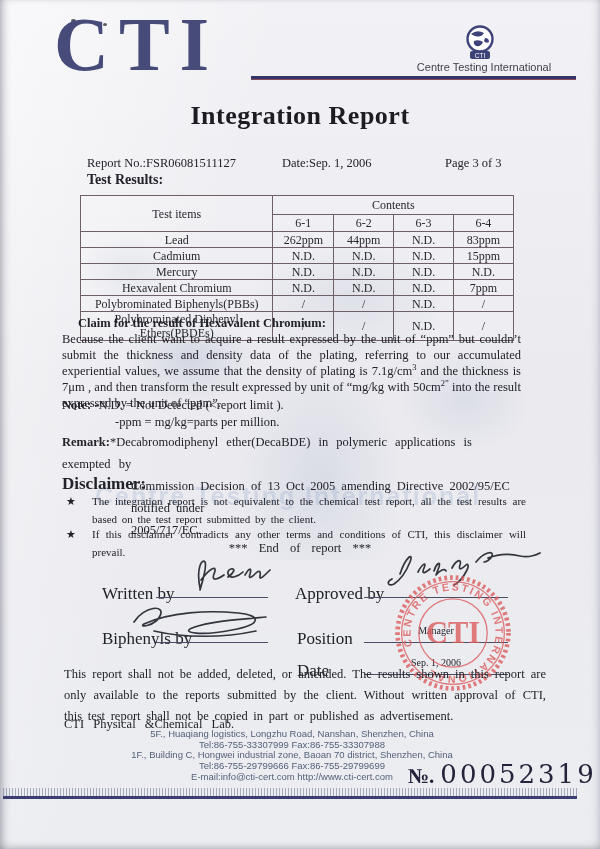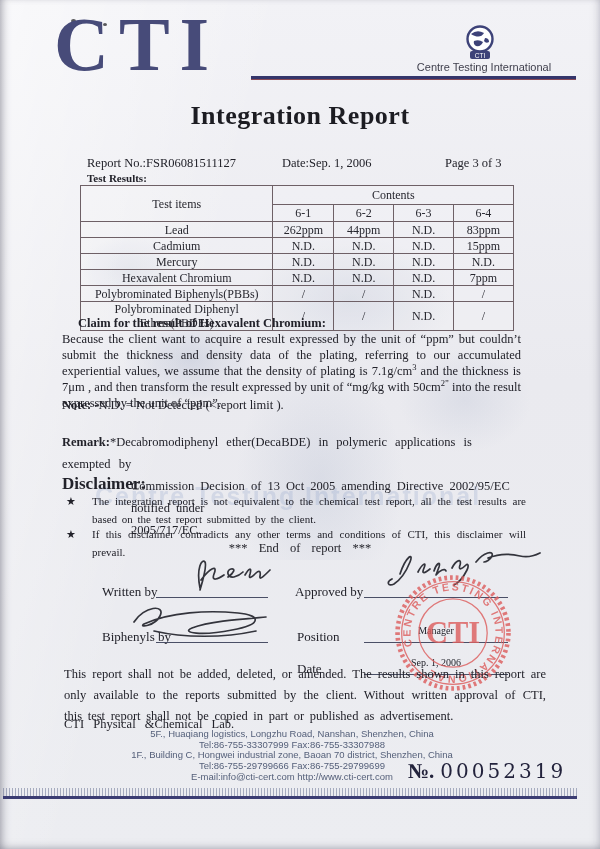--- a/index.html
+++ b/index.html
@@ -40,24 +40,24 @@
   .org-name { left:398px; top:61px; width:172px; text-align:center;
     font-family:"Liberation Sans", sans-serif; font-size:11px; color:#3f3f4c; }
   .title { left:0; top:101px; width:100%; text-align:center;
     font-size:26px; font-weight:bold; color:#1c1c22; letter-spacing:.5px; }
 
   
   .meta { font-size:12.5px; }
   .report-no { left:87px; top:156px; }
   .report-date { left:282px; top:156px; }
   .page-num { left:445px; top:156px; }
-  .section-label { left:87px; top:172px; font-weight:bold; font-size:11px; }
-
-  
-  table.results { position:absolute; left:80px; top:185px; width:434px;
+  .section-label { left:87px; top:172px; font-weight:bold; font-size:14px; }
+
+  
+  table.results { position:absolute; left:80px; top:195px; width:434px;
     border-collapse:collapse; font-size:12px; color:#26262e;
     background:rgba(255,255,255,.15); }
   table.results td { border:1px solid #6e6066; text-align:center;
     padding:0 2px; height:15px; line-height:14px; }
   table.results tr.hdr td { height:18px; }
   table.results tr.sub td { height:16px; }
   td.c-item { width:196px; }
   td.c-val { width:57px; }
 
   
@@ -78,39 +78,39 @@
   .disc-hd { left:62px; top:474px; font-weight:bold; font-size:17px; }
   .disc-item { left:66px; width:460px; font-size:11px; line-height:18px; }
   .disc-item .star { position:absolute; left:0; top:0; font-size:11px; }
   .disc-item .txt { display:block; margin-left:26px; text-align:justify; word-spacing:2px; }
   .disc-1 { top:492px; }
   .disc-2 { top:525px; }
   .end-report { left:0; top:541px; width:100%; text-align:center;
     font-size:12.5px; word-spacing:8px; color:#1f1f26; }
 
   
-  .sig-label { font-size:13px; color:#22222a;text-align:center; }
+  .sig-label { font-size:17px; color:#22222a;text-align:center; }
   .sig-line { border-bottom:1.5px solid #4a4f66; }
   .sig-value { font-size:10px; text-align:center; }
   .sig-svg path { fill:none; stroke:#33343c; stroke-width:1.7;
     stroke-linecap:round; stroke-linejoin:round; }
 
   
   .stamp { left:392px; top:572px; opacity:.82; }
 
   
   .legal { left:64px; top:664px; width:482px; font-size:12.5px;
     line-height:21px; text-align:justify; word-spacing:2.5px; }
   .lab { left:64px; top:717px; font-size:12.5px; word-spacing:6px; }
   .addr { left:92px; top:729px; width:400px; text-align:center;
     font-family:"Liberation Sans", sans-serif; font-size:9.5px;
     line-height:10.7px; color:#55607a; }
   .serial { left:408px; top:759px; color:#23233c; white-space:nowrap; }
   .serial .pre { font-size:21px; font-weight:bold; font-family:"Liberation Serif", serif; }
-  .serial .num { font-size:20px; font-family:"DejaVu Serif", serif;
+  .serial .num { font-size:26px; font-family:"DejaVu Serif", serif;
     letter-spacing:3px; margin-left:6px; }
   .ruler { left:3px; top:788px; width:574px; height:8px;
     background:repeating-linear-gradient(90deg, rgba(95,105,140,.5) 0 1px, transparent 1px 3px); }
   .footer-rule { left:3px; top:796px; width:574px; height:3px; background:#3b3c72; }
 </style>
 </head>
 <body>
 
 <div class="page">
 
@@ -194,20 +194,21 @@
   </tbody>
     </table>
 
   <div class="abs claim">
     <div class="hd">Claim for the result of Hexavalent Chromium:</div>
     <p><span>Because the client want to acquire a result expressed by the unit of “ppm” but couldn’t submit the thickness and density data of the plating, referring to our accumulated experiential values, we assume that the density of plating is 7.1g/cm</span><sup>3</sup><span> and the thickness is 7μm , and then transform the result expressed by unit of “mg/kg with 50cm</span><sup>2”</sup><span> into the result expressed by the unit of “ppm”.</span></p>
   </div>
 
   <div class="abs note">
     <div><span class="lbl">Note:</span><span> -N.D. = Not Detected (&lt;report limit ).</span></div>
+    <div class="l2">-ppm = mg/kg=parts per million.</div>
   </div>
 
   <div class="abs remark">
     <div class="l1"><span class="lbl">Remark:</span><span>*Decabromodiphenyl ether(DecaBDE) in polymeric applications is exempted by</span></div>
     <div class="l2">Commission Decision of 13 Oct 2005 amending Directive 2002/95/EC notified under</div>
     <div class="l3">2005/717/EC.</div>
   </div>
 
   <div class="abs disc-hd">Disclaimer:</div>
   <div class="abs disc-item disc-1">

